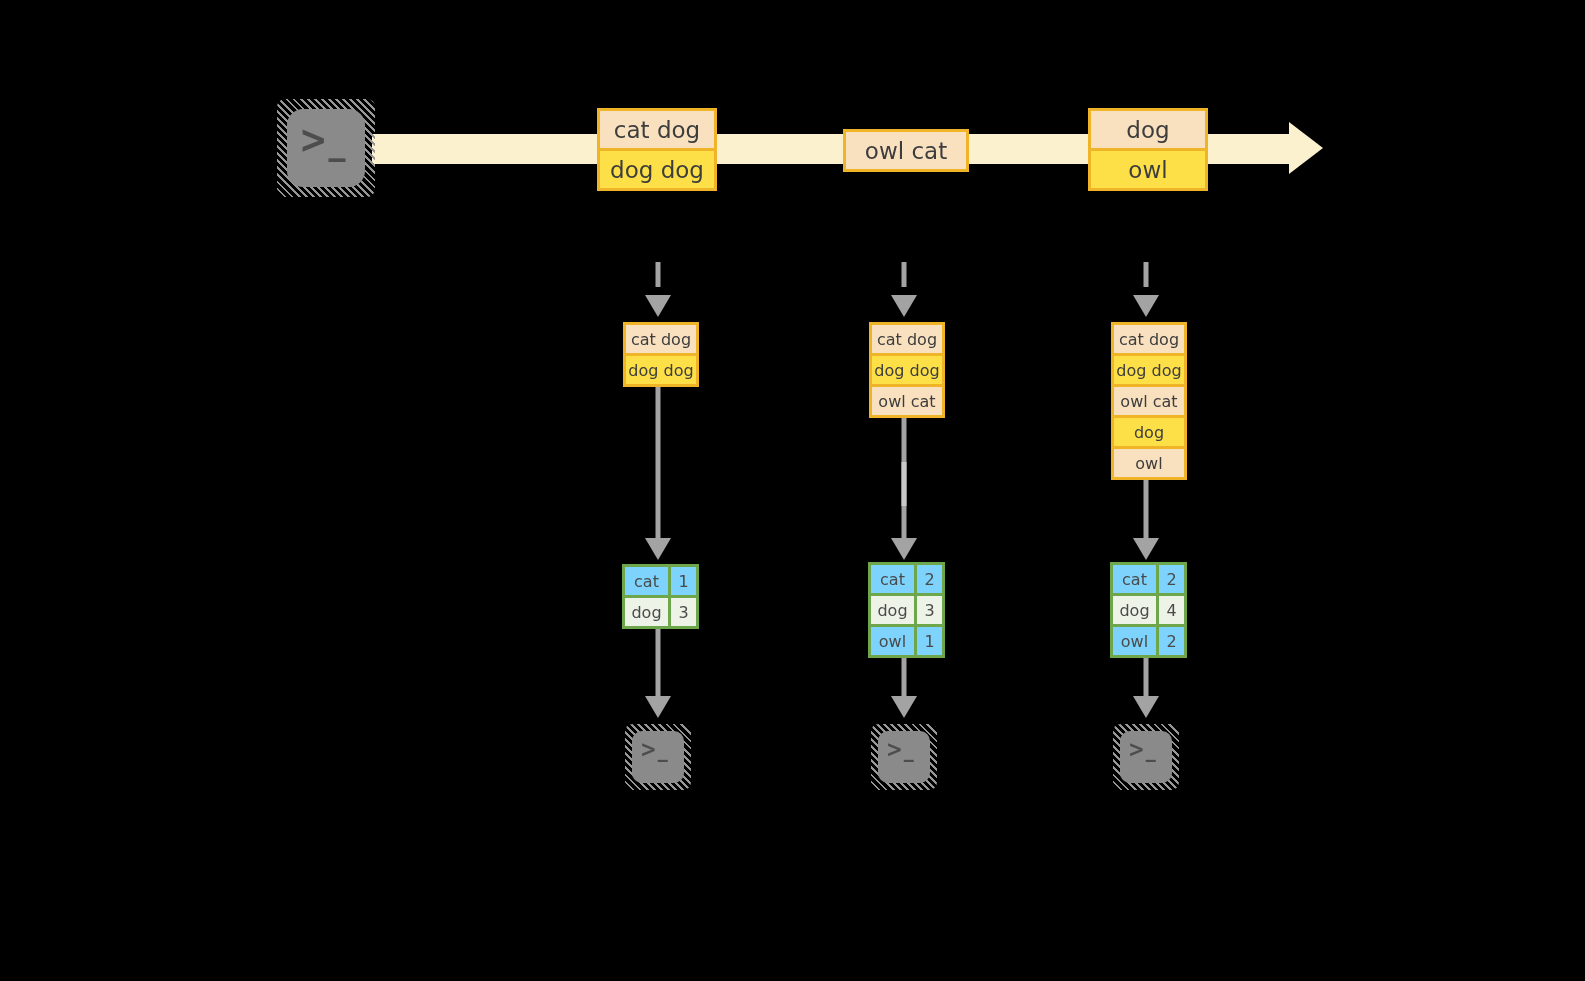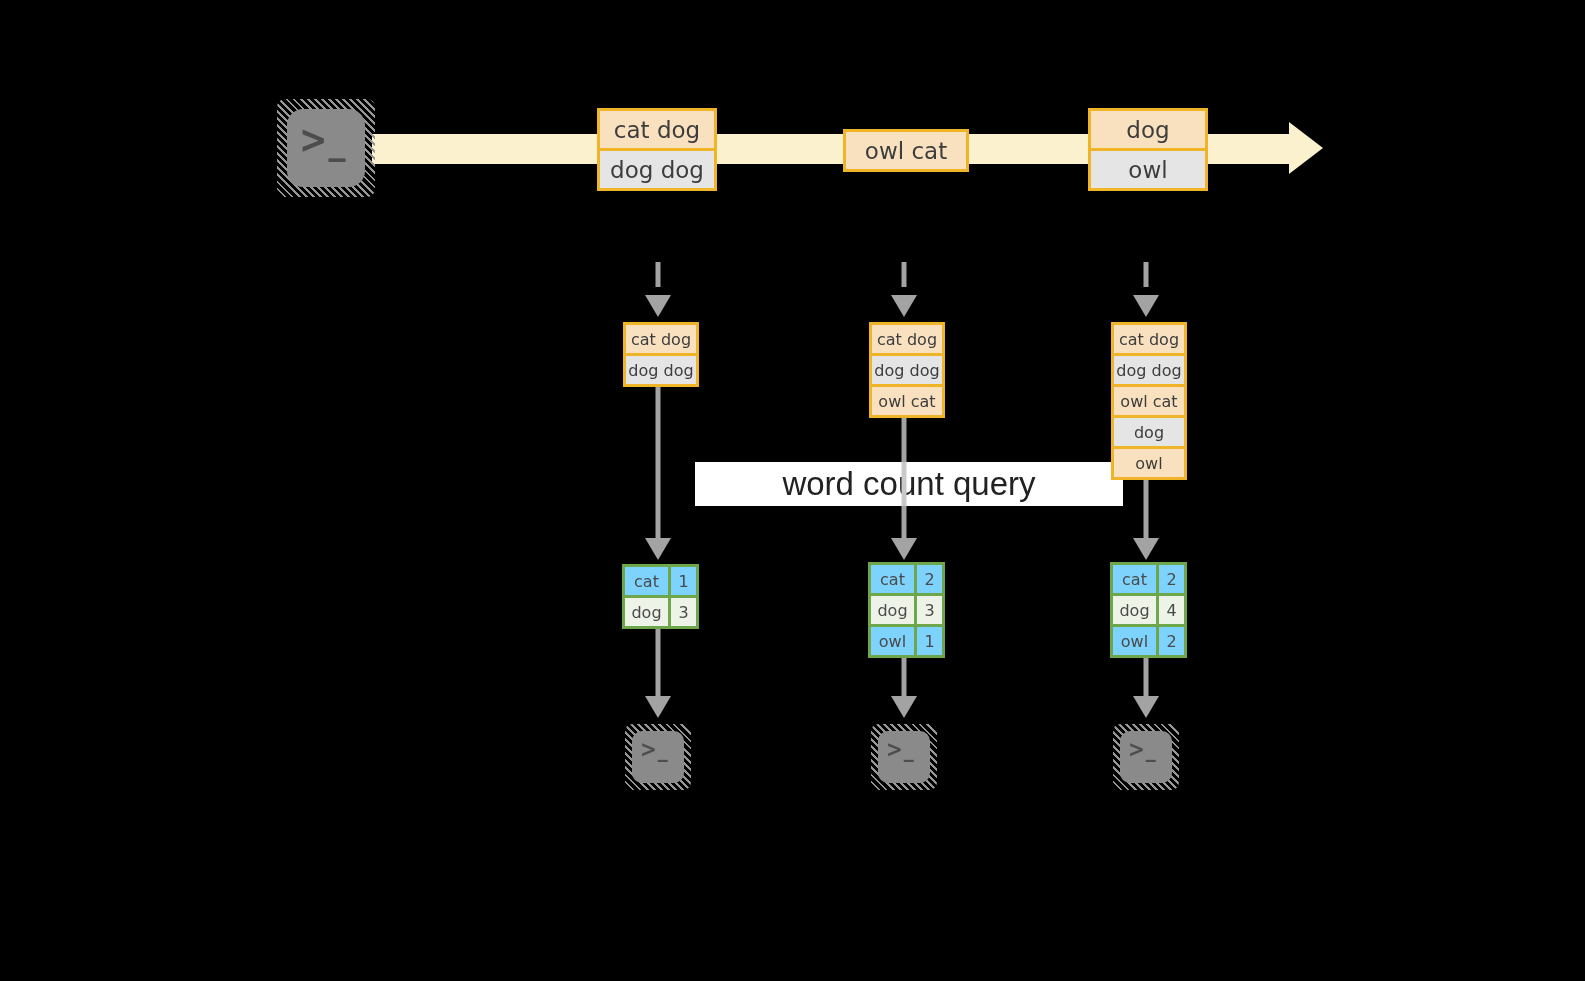--- a/index.html
+++ b/index.html
@@ -26,21 +26,21 @@
   .glyph{letter-spacing:1px;display:inline-block;transform:scaleY(1.15);}
   
   .batch,.stack{position:absolute;border:3px solid #f0b428;background:#f0b428;}
   .batch-row{height:37px;display:flex;align-items:center;justify-content:center;
     font-size:23px;color:#3d3d3d;}
   .batch-row + .batch-row{border-top:3px solid #f0b428;}
   .stack-row{height:28px;display:flex;align-items:center;justify-content:center;
     font-size:16px;color:#3d3d3d;}
   .stack-row + .stack-row{border-top:3px solid #f0b428;}
   .row-peach{background:#f9e1c0;}
-  .row-cream{background:#e5e5e5;}
+  .row-cream{background:#fde047;}
   
   .arrow-line{position:absolute;width:5px;background:#a3a3a3;transform:translateX(-50%);}
   .arrow-head{position:absolute;width:0;height:0;transform:translateX(-50%);
     border-left:13px solid transparent;border-right:13px solid transparent;border-top:22px solid #a3a3a3;}
   .band-overlap{position:absolute;width:5px;background:#c9c9c9;transform:translateX(-50%);}
   
   .query-band{position:absolute;left:695px;top:462px;width:428px;height:44px;background:#ffffff;
     display:flex;align-items:center;justify-content:center;}
   .query-label{font-family:"Liberation Sans","DejaVu Sans",sans-serif;font-size:33px;color:#222222;}
   
@@ -87,23 +87,20 @@
   <div class="arrow-line" style="left:1146px;top:262px;height:25px;"></div>
   <div class="arrow-head" style="left:1146px;top:295px;"></div>
 
   <div class="arrow-line" style="left:658px;top:387px;height:151px;"></div>
   <div class="arrow-head" style="left:658px;top:538px;"></div>
   <div class="arrow-line" style="left:904px;top:418px;height:120px;"></div>
   <div class="arrow-head" style="left:904px;top:538px;"></div>
   <div class="arrow-line" style="left:1146px;top:480px;height:58px;"></div>
   <div class="arrow-head" style="left:1146px;top:538px;"></div>
 
-  <div class="query-band">
-    <span class="query-label">word count query</span>
-  </div>
   <div class="band-overlap" style="left:904px;top:462px;height:44px;"></div>
 
   <div class="stack" style="left:623px;top:322px;width:70px;">
     <div class="stack-row row-peach">cat dog</div>
     <div class="stack-row row-cream">dog dog</div>
   </div>
   <div class="stack" style="left:869px;top:322px;width:70px;">
     <div class="stack-row row-peach">cat dog</div>
     <div class="stack-row row-cream">dog dog</div>
     <div class="stack-row row-peach">owl cat</div>

